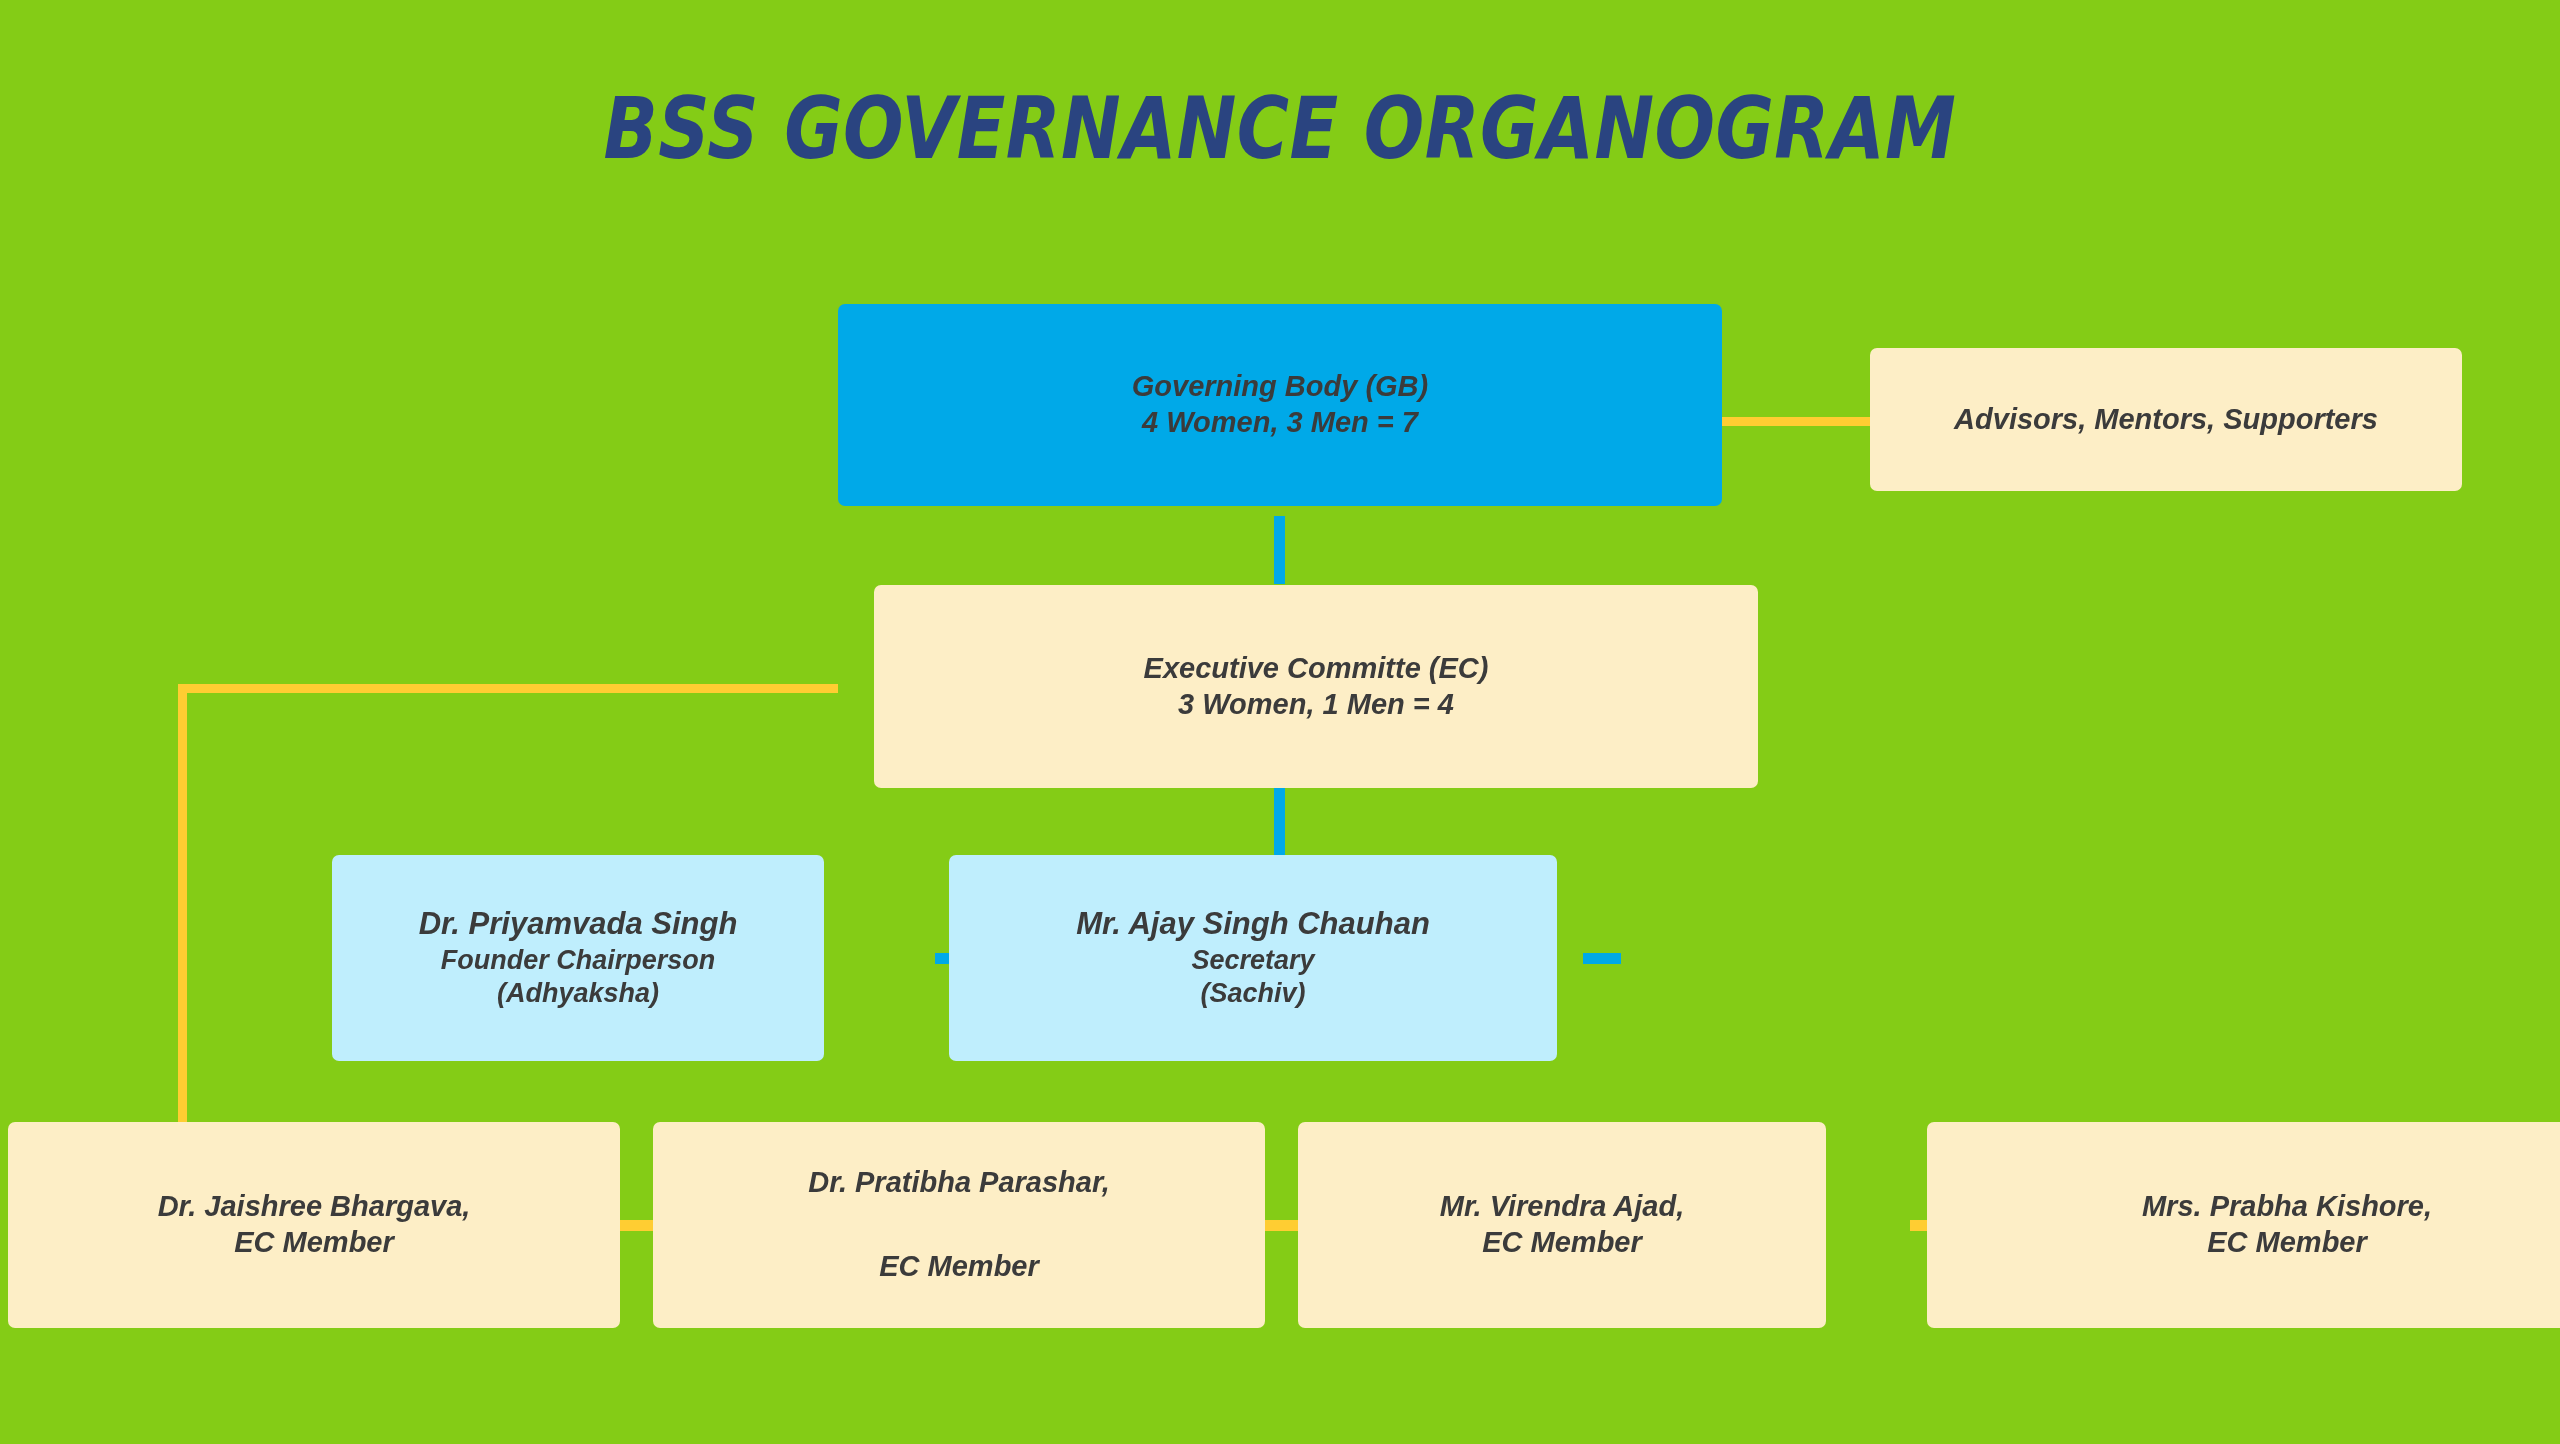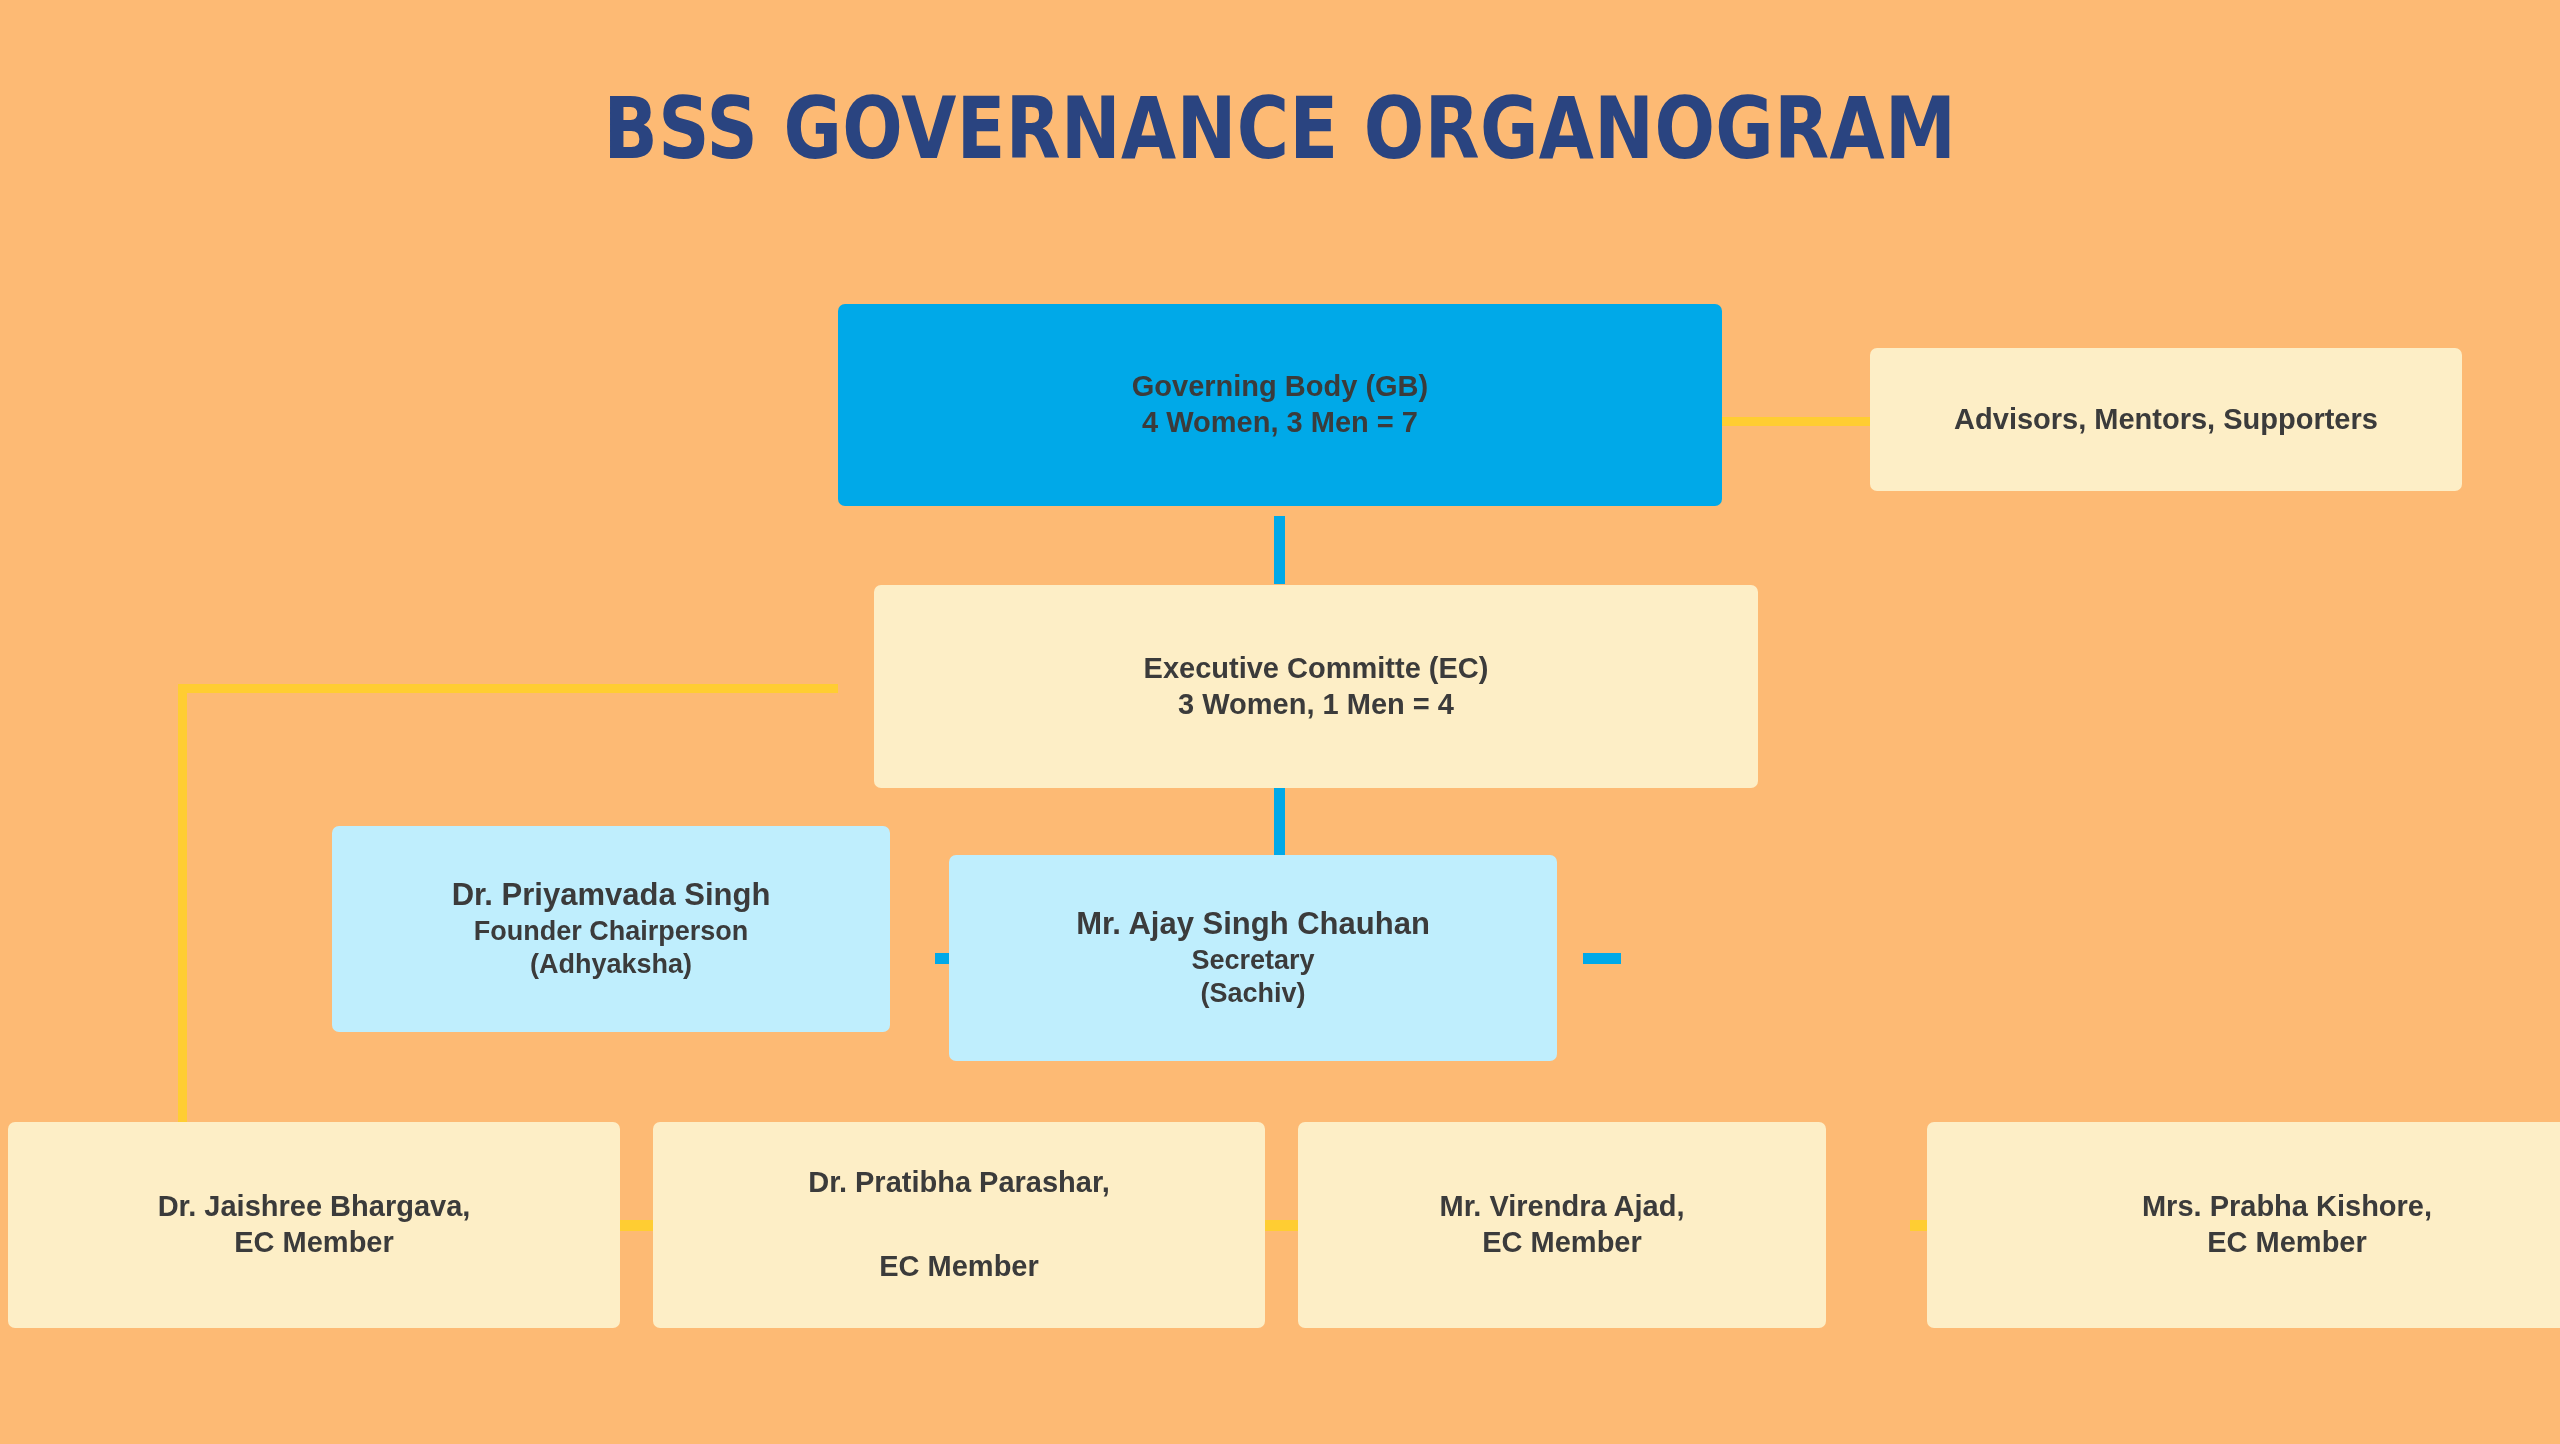--- a/index.html
+++ b/index.html
@@ -10,21 +10,22 @@
   body {
     width: 2560px;
     height: 1444px;
     overflow: hidden;
     font-family: "Liberation Sans", sans-serif;
   }
   #canvas {
     position: relative;
     width: 2560px;
     height: 1444px;
-    background: #fdba74;
+    background: #84cc16;
+    font-style: italic;
   }
 
   
   .page-title {
     position: absolute;
     left: 0;
     top: 78px;
     width: 2560px;
     text-align: center;
     color: #2a4480;
@@ -100,21 +101,21 @@
 
   <div class="node node-cream" style="left:1870px; top:348px; width:592px; height:143px;">
     <div class="line-1">Advisors, Mentors, Supporters</div>
   </div>
 
   <div class="node node-cream" style="left:838px; top:585px; width:884px; height:203px;margin-left:36px;">
     <div class="line-1">Executive Committe (EC)</div>
     <div class="line-2">3 Women, 1 Men = 4</div>
   </div>
 
-  <div class="node node-ltblue" style="left:332px; top:826px; width:558px; height:206px;">
+  <div class="node node-ltblue" style="left:332px; top:855px; width:492px; height:206px;">
     <div class="name-lg">Dr. Priyamvada Singh</div>
     <div class="sub">Founder Chairperson</div>
     <div class="sub">(Adhyaksha)</div>
   </div>
 
   <div class="node node-ltblue" style="left:949px; top:855px; width:608px; height:206px;">
     <div class="name-lg">Mr. Ajay Singh Chauhan</div>
     <div class="sub">Secretary</div>
     <div class="sub">(Sachiv)</div>
   </div>

